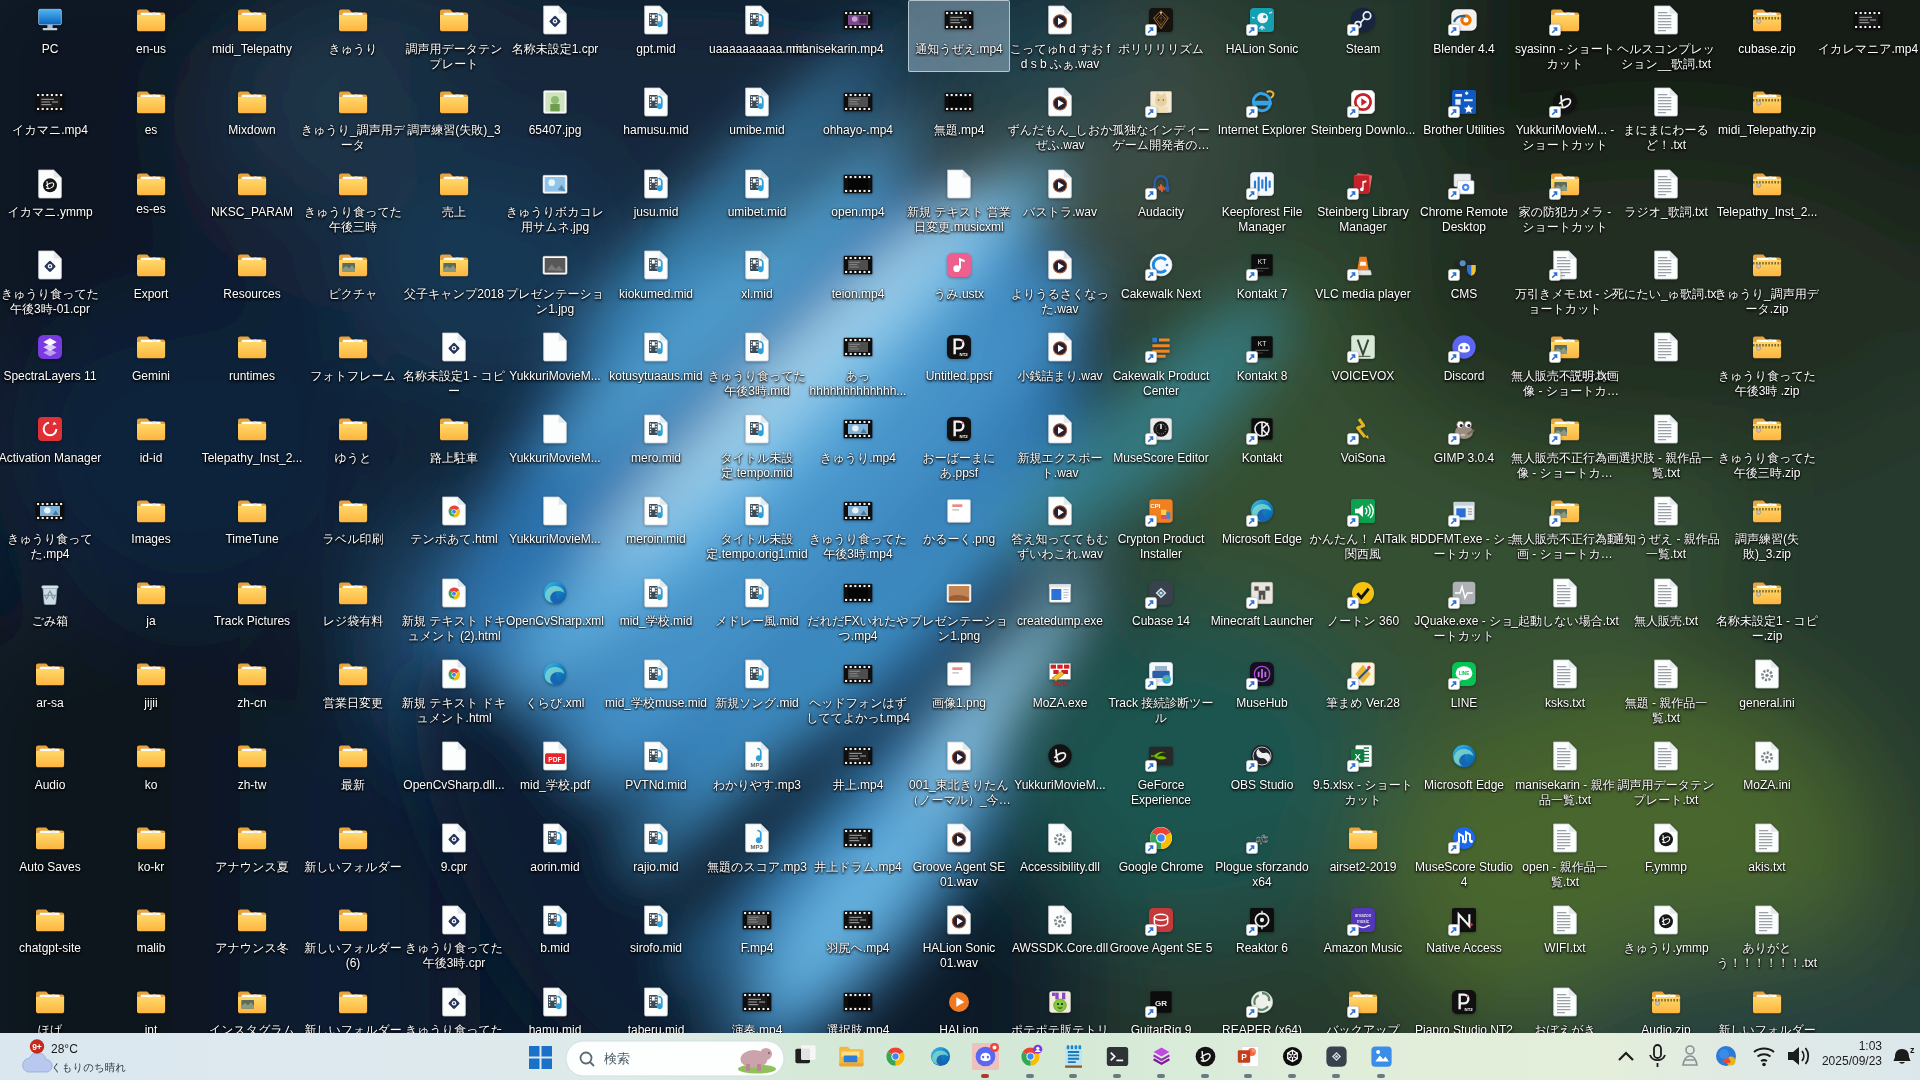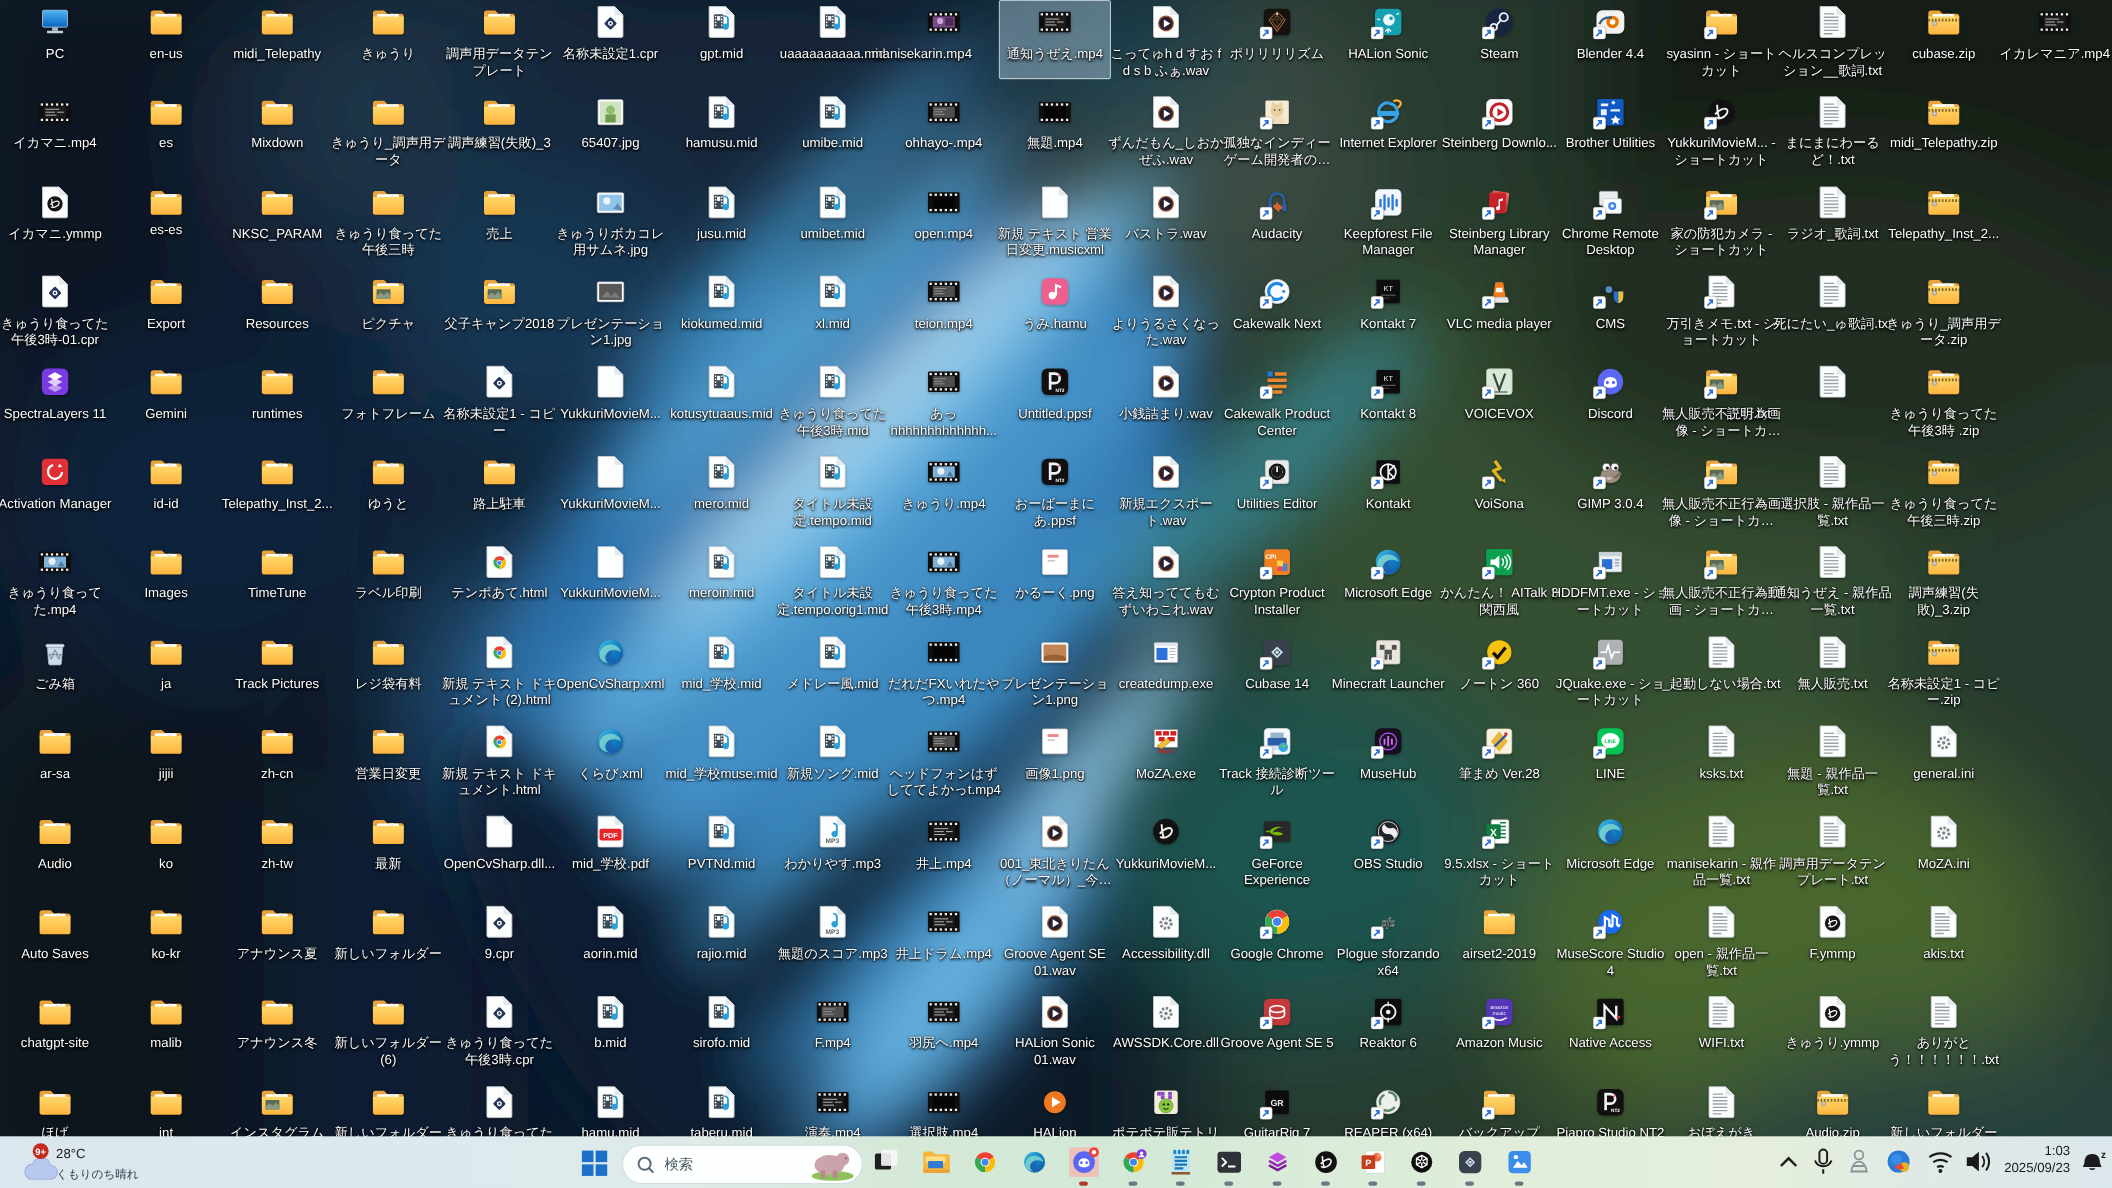--- a/index.html
+++ b/index.html
@@ -1114,21 +1114,21 @@
     <svg width="32" height="32">
       <use href="#i-mp4g"></use>
     </svg>
   </div>
 <div class="lb" style="left:804px;top:286.9px">teion.mp4</div>
 <div class="cell" style="left:943px;top:249.4px">
     <svg width="32" height="32">
       <use href="#i-ustx"></use>
     </svg>
   </div>
-<div class="lb" style="left:905px;top:286.9px">うみ.hamu</div>
+<div class="lb" style="left:905px;top:286.9px">うみ.ustx</div>
 <div class="cell" style="left:1044px;top:249.4px">
     <svg width="32" height="32">
       <use href="#i-wav"></use>
     </svg>
   </div>
 <div class="lb" style="left:1006px;top:286.9px">よりうるさくなった.wav</div>
 <div class="cell" style="left:1145px;top:249.4px">
     <svg width="32" height="32">
       <use href="#i-cwnext"></use>
     </svg>
@@ -1375,21 +1375,21 @@
   </div>
 <div class="lb" style="left:1006px;top:450.5px">新規エクスポート.wav</div>
 <div class="cell" style="left:1145px;top:413.0px">
     <svg width="32" height="32">
       <use href="#i-ctrled"></use>
     </svg>
     <svg width="12" height="12" style="position:absolute;left:0;top:20px">
       <use href="#i-sc"></use>
     </svg>
   </div>
-<div class="lb" style="left:1107px;top:450.5px">Utilities Editor</div>
+<div class="lb" style="left:1107px;top:450.5px">MuseScore Editor</div>
 <div class="cell" style="left:1246px;top:413.0px">
     <svg width="32" height="32">
       <use href="#i-ktlogo"></use>
     </svg>
     <svg width="12" height="12" style="position:absolute;left:0;top:20px">
       <use href="#i-sc"></use>
     </svg>
   </div>
 <div class="lb" style="left:1208px;top:450.5px">Kontakt</div>
 <div class="cell" style="left:1347px;top:413.0px">
@@ -2215,21 +2215,21 @@
   </div>
 <div class="lb" style="left:1006px;top:1023.1px">ポテポテ販テトリス®</div>
 <div class="cell" style="left:1145px;top:985.6px">
     <svg width="32" height="32">
       <use href="#i-gr"></use>
     </svg>
     <svg width="12" height="12" style="position:absolute;left:0;top:20px">
       <use href="#i-sc"></use>
     </svg>
   </div>
-<div class="lb" style="left:1107px;top:1023.1px">GuitarRig 7</div>
+<div class="lb" style="left:1107px;top:1023.1px">GuitarRig 9</div>
 <div class="cell" style="left:1246px;top:985.6px">
     <svg width="32" height="32">
       <use href="#i-reaper"></use>
     </svg>
     <svg width="12" height="12" style="position:absolute;left:0;top:20px">
       <use href="#i-sc"></use>
     </svg>
   </div>
 <div class="lb" style="left:1208px;top:1023.1px">REAPER (x64)</div>
 <div class="cell" style="left:1347px;top:985.6px">

